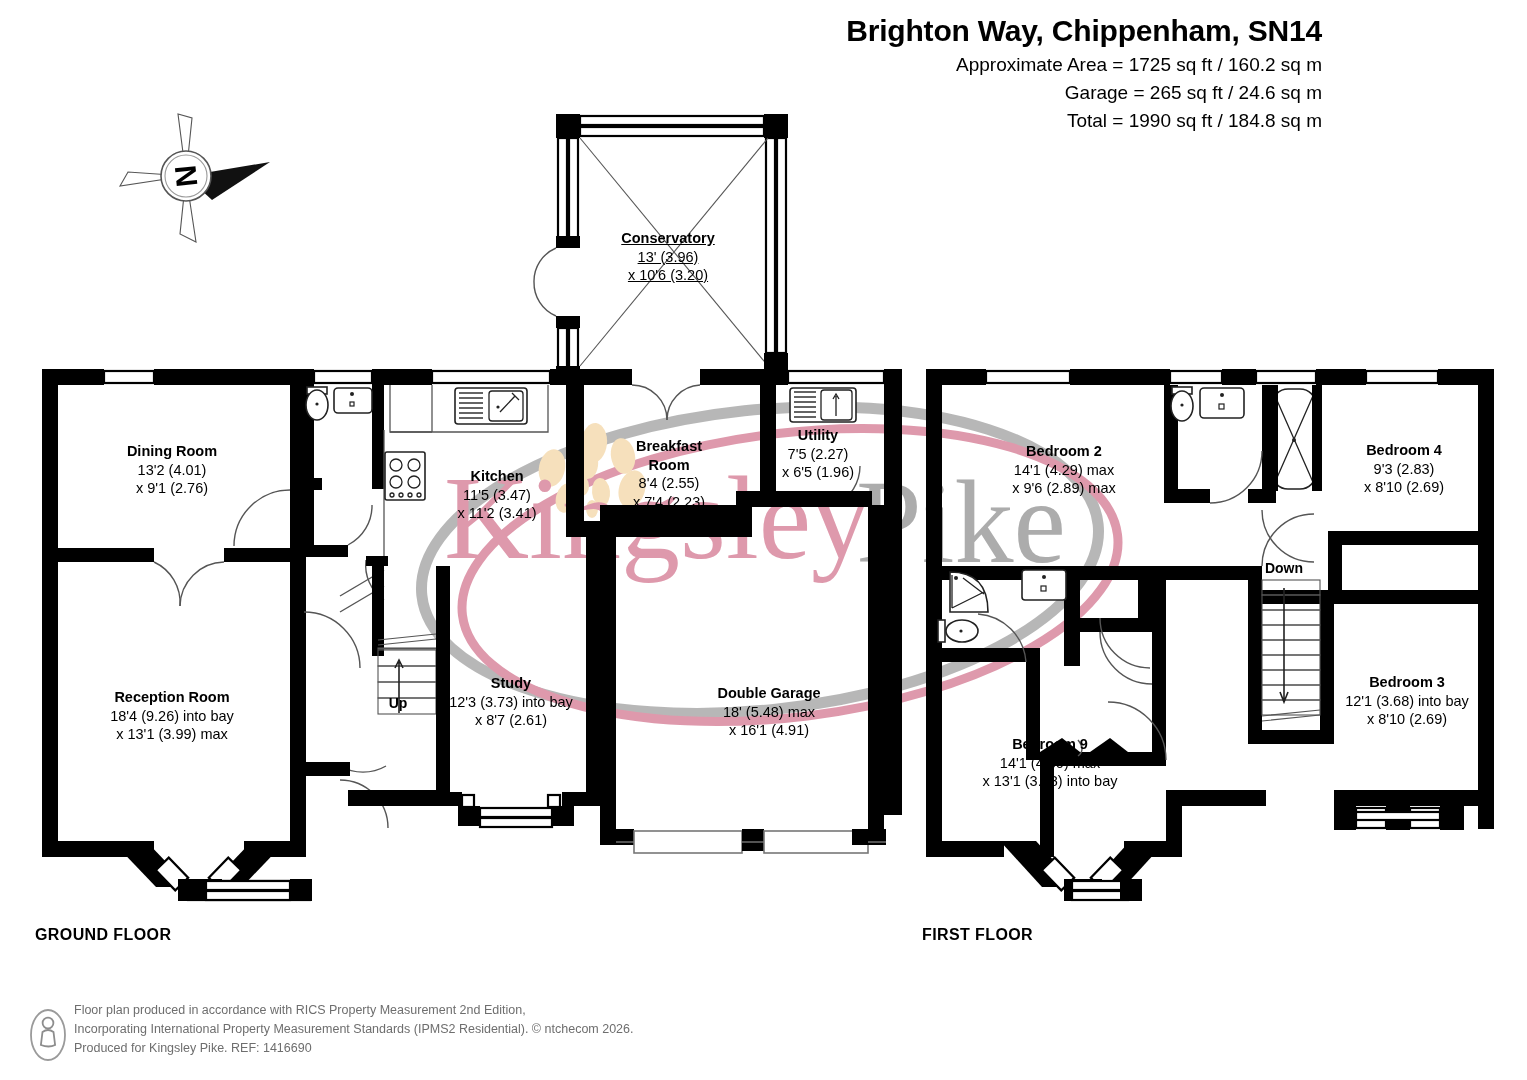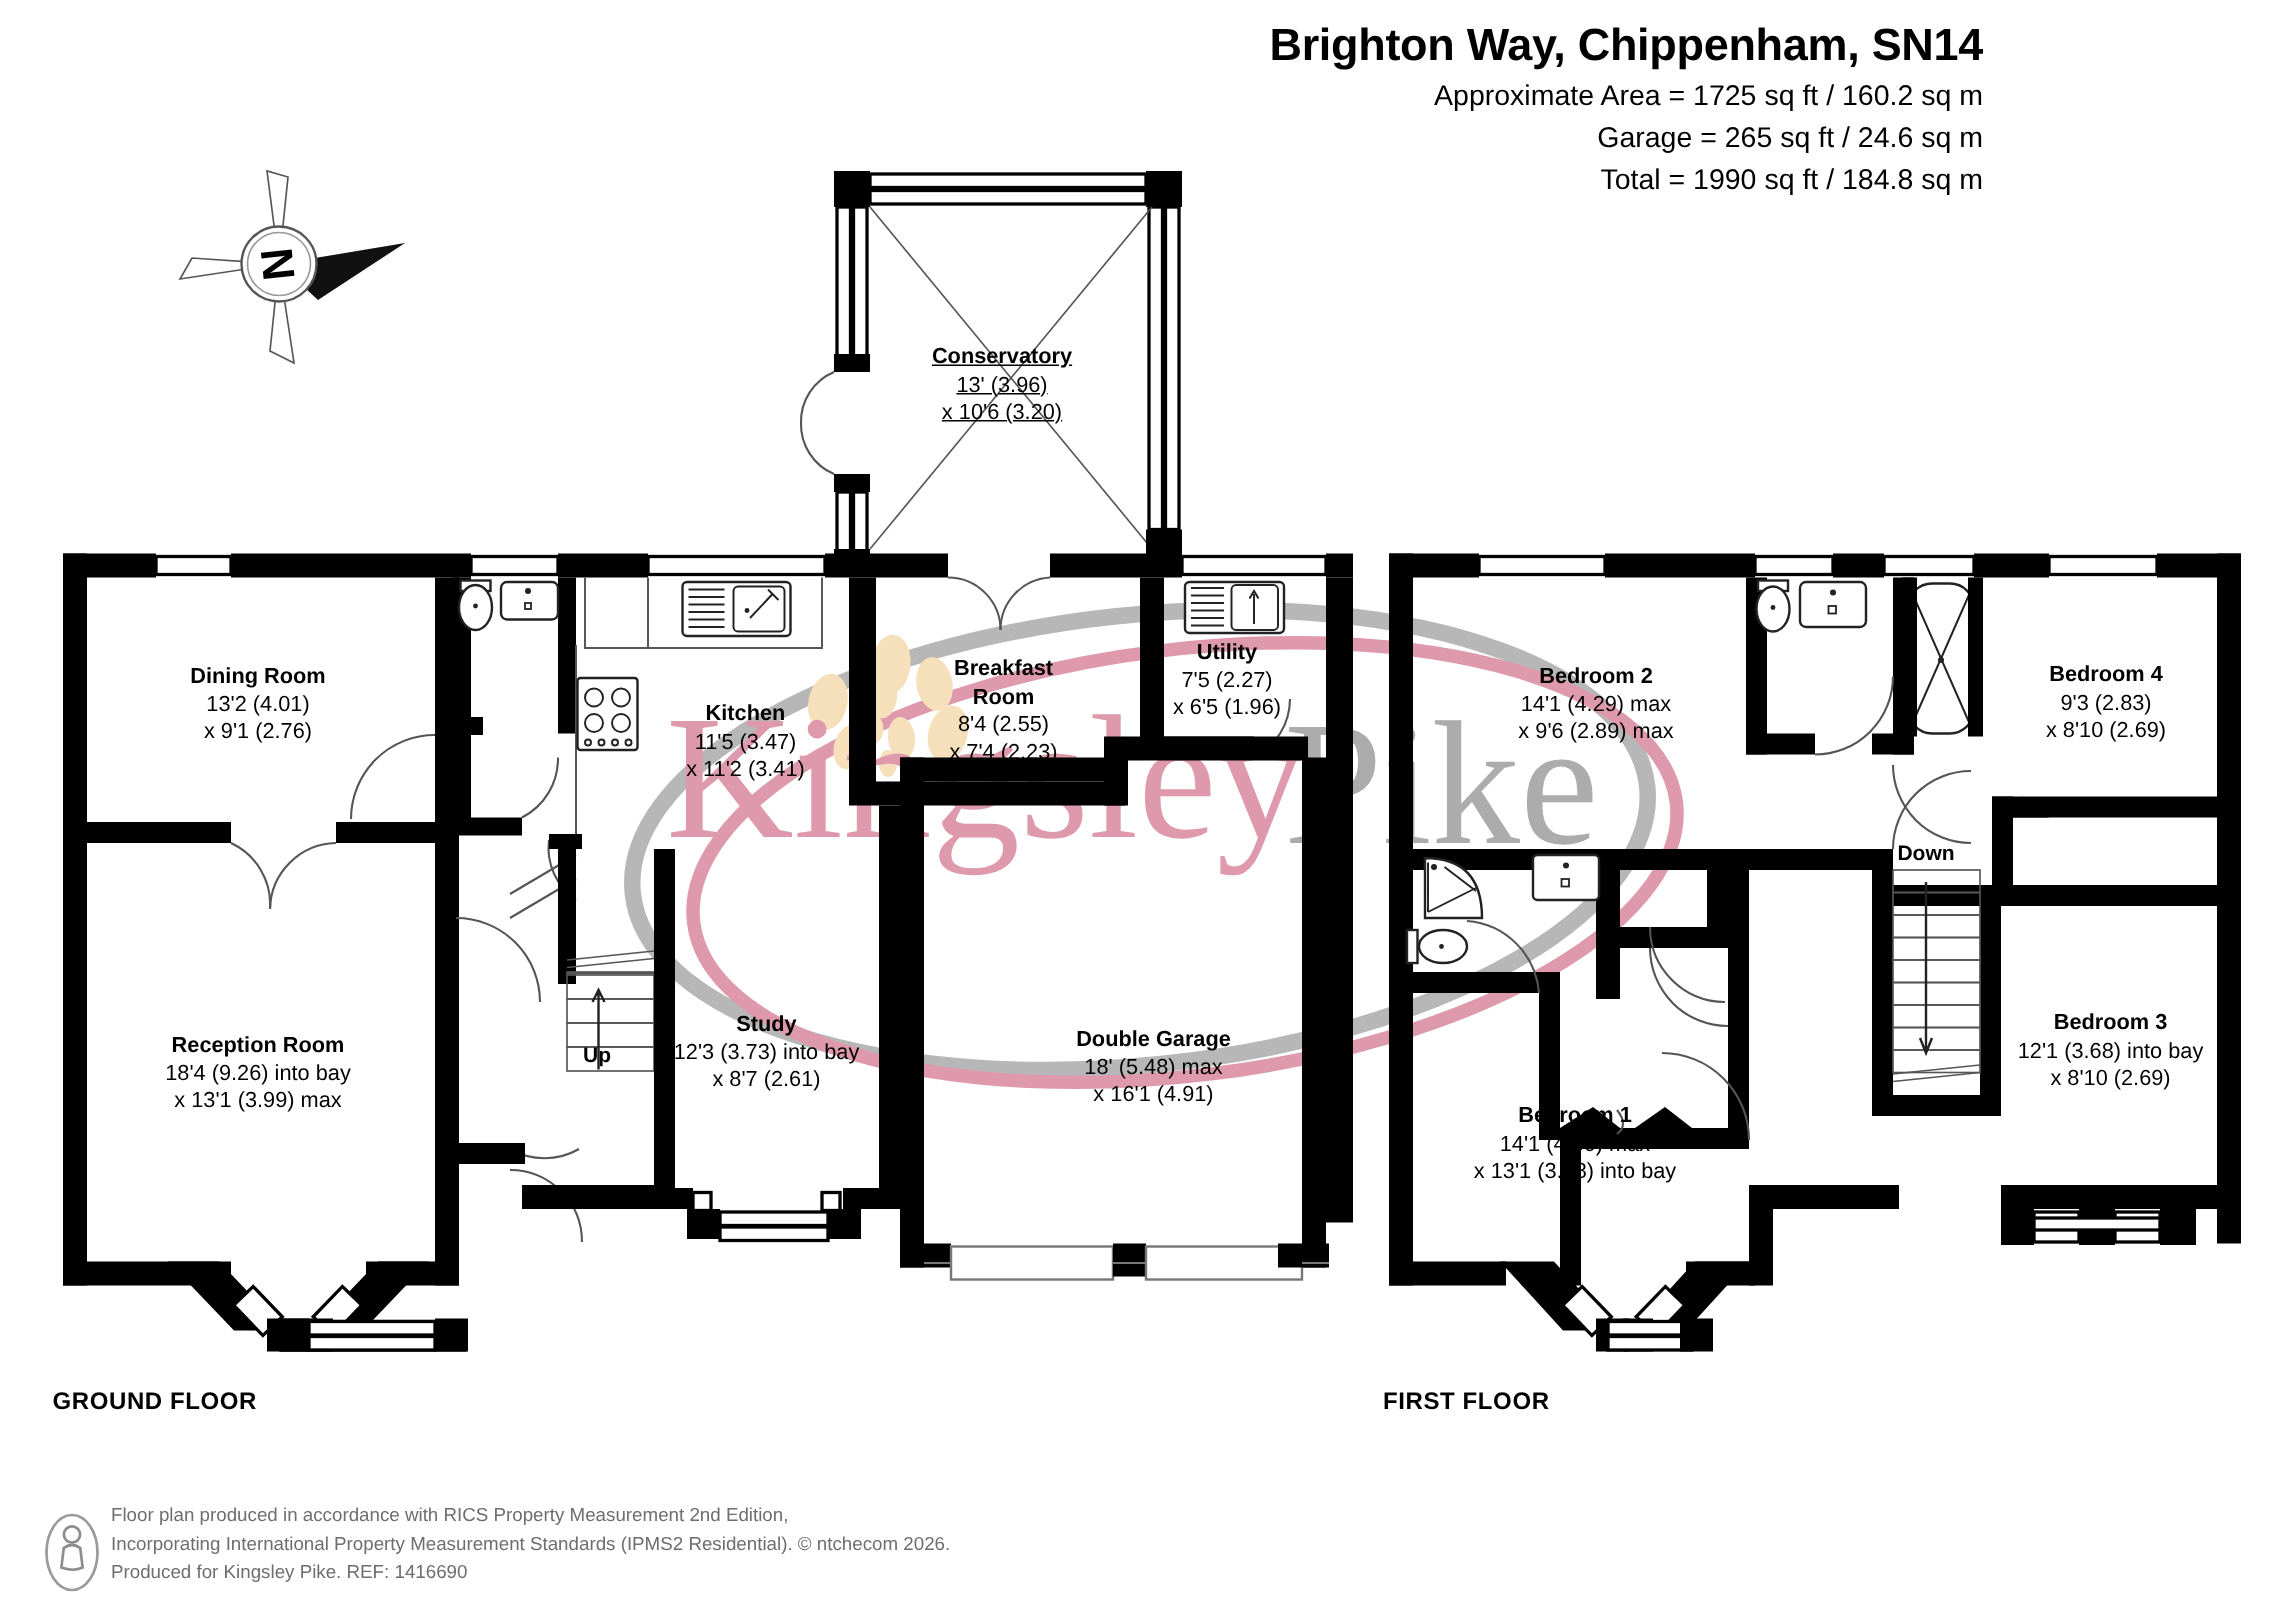--- a/index.html
+++ b/index.html
@@ -481,21 +481,21 @@
         <div class="rn">Bedroom 2</div>
         <div class="rd">14'1 (4.29) max</div>
         <div class="rd">x 9'6 (2.89) max</div>
       </div>
       <div class="room" style="left: 1404px; top: 441px;">
         <div class="rn">Bedroom 4</div>
         <div class="rd">9'3 (2.83)</div>
         <div class="rd">x 8'10 (2.69)</div>
       </div>
       <div class="room" style="left: 1050px; top: 735px;">
-        <div class="rn">Bedroom 1</div>
+        <div class="rn">Bedroom 9</div>
         <div class="rd">14'1 (4.30) max</div>
         <div class="rd">x 13'1 (3.98) into bay</div>
       </div>
       <div class="room" style="left: 1407px; top: 673px;">
         <div class="rn">Bedroom 3</div>
         <div class="rd">12'1 (3.68) into bay</div>
         <div class="rd">x 8'10 (2.69)</div>
       </div>
     </div>
   <div id="stair-labels">

